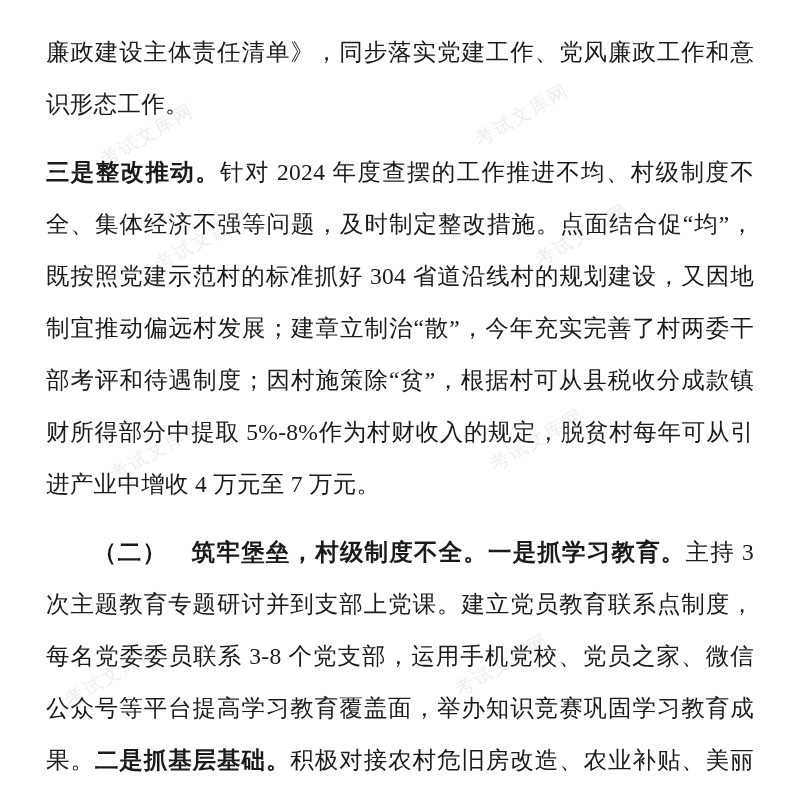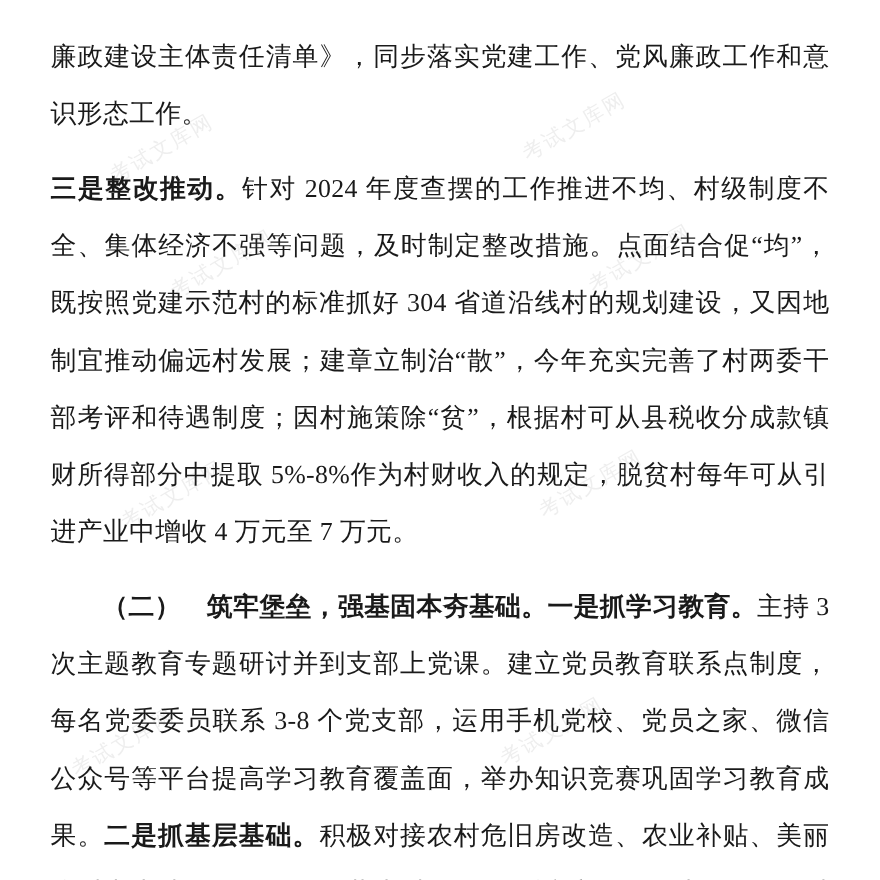--- a/index.html
+++ b/index.html
@@ -96,17 +96,17 @@
 
     <p class="para">
       <span>廉政建设主体责任清单》，同步落实党建工作、党风廉政工作和意识形态工作。</span>
     </p>
 
     <p class="para">
       <span class="b">三是整改推动。</span><span>针对 2024 年度查摆的工作推进不均、村级制度不全、集体经济不强等问题，及时制定整改措施。点面结合促“均”，既按照党建示范村的标准抓好 304 省道沿线村的规划建设，又因地制宜推动偏远村发展；建章立制治“散”，今年充实完善了村两委干部考评和待遇制度；因村施策除“贫”，根据村可从县税收分成款镇财所得部分中提取 5%-8%作为村财收入的规定，脱贫村每年可从引进产业中增收 4 万元至 7 万元。</span>
     </p>
 
     <p class="para indent2">
-      <span class="b">（二）　筑牢堡垒，强基固本夯基础。一是抓学习教育。</span><span>主持 3 次主题教育专题研讨并到支部上党课。建立党员教育联系点制度，每名党委委员联系 3-8 个党支部，运用手机党校、党员之家、微信公众号等平台提高学习教育覆盖面，举办知识竞赛巩固学习教育成果。</span><span class="b">二是抓基层基础。</span><span>积极对接农村危旧房改造、农业补贴、美丽乡村和土地复垦等政策，共为村争取资金近千万元。对软弱涣散村通过加强班子建设、加大村务公开、加快经济发展等系列措施加快整顿。</span>
+      <span class="b">（二）　筑牢堡垒，村级制度不全。一是抓学习教育。</span><span>主持 3 次主题教育专题研讨并到支部上党课。建立党员教育联系点制度，每名党委委员联系 3-8 个党支部，运用手机党校、党员之家、微信公众号等平台提高学习教育覆盖面，举办知识竞赛巩固学习教育成果。</span><span class="b">二是抓基层基础。</span><span>积极对接农村危旧房改造、农业补贴、美丽乡村和土地复垦等政策，共为村争取资金近千万元。对软弱涣散村通过加强班子建设、加大村务公开、加快经济发展等系列措施加快整顿。</span>
     </p>
 
   </div>
 </div>
 
 </body></html>

